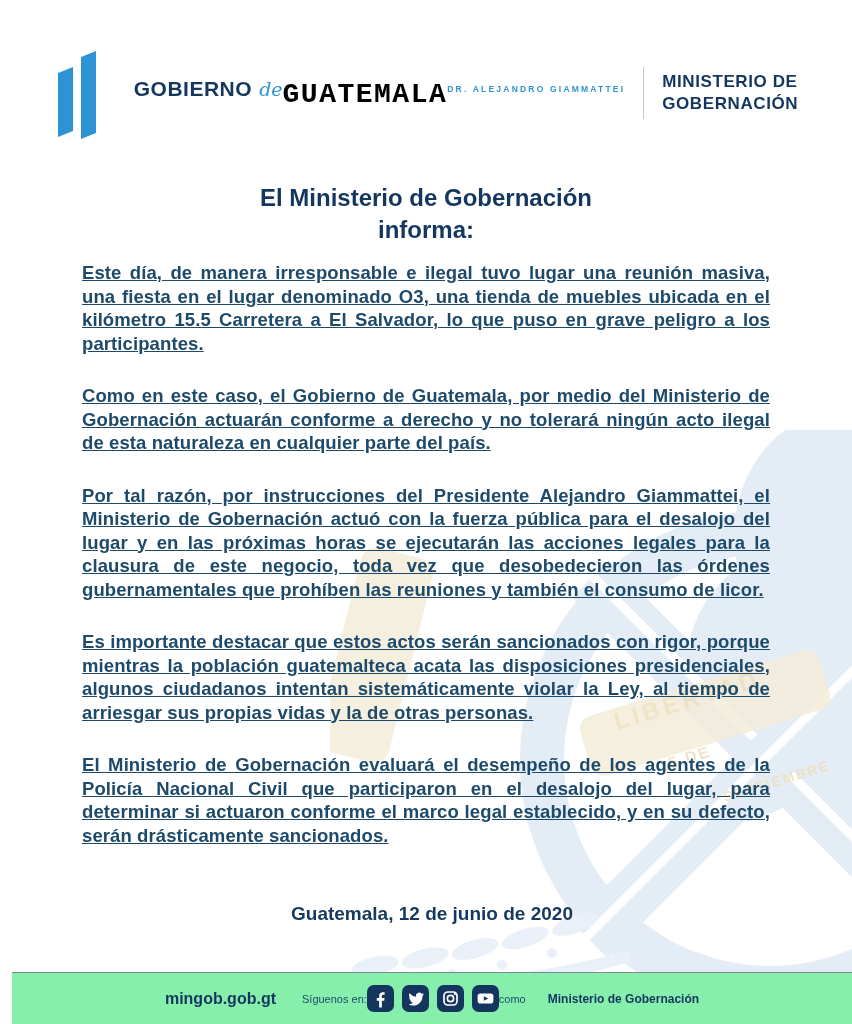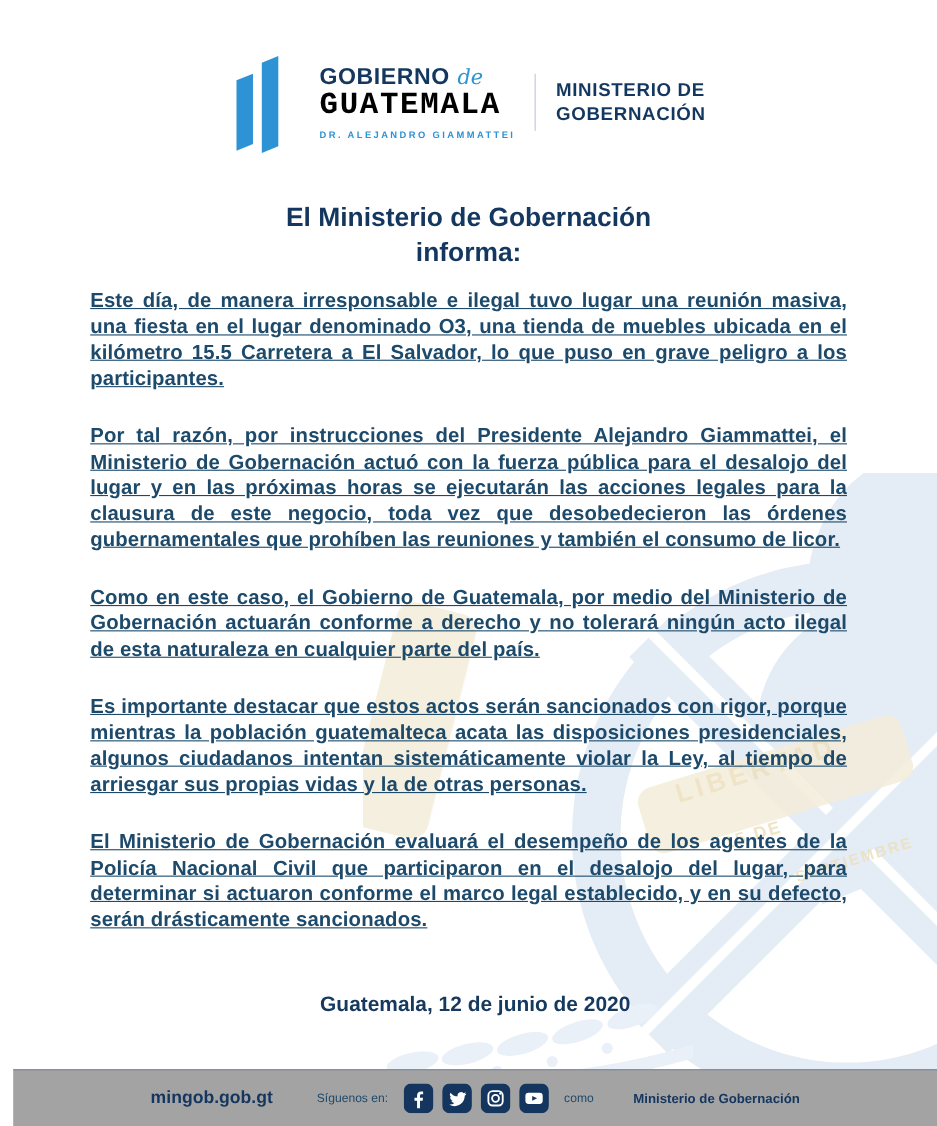--- a/index.html
+++ b/index.html
@@ -10,43 +10,43 @@
     overflow:hidden;
     font-family:"Liberation Sans","DejaVu Sans",sans-serif;
     color:#1d4a6b;
   }
   
   .watermark{position:absolute;top:430px;left:330px;width:640px;height:580px;z-index:0;pointer-events:none;}
   
   .header{position:relative;z-index:1;padding-top:46px;display:flex;justify-content:center;}
   .logo{display:flex;align-items:center;}
   .logo-bars{width:54px;height:94px;margin-right:14px;flex:0 0 auto;}
-  .logo-textstack{display:flex;flex-direction:column;line-height:1;margin-left:12px;}
+  .logo-textstack{display:flex;line-height:1;margin-left:12px;}
   .logo-line1{display:flex;align-items:baseline;}
   .logo-gobierno{font-size:21px;font-weight:bold;letter-spacing:.5px;color:#14375f;}
   .logo-de{font-family:"DejaVu Serif",serif;font-style:italic;font-size:19px;color:#2e93d4;margin-left:7px;}
   .logo-guatemala{font-size:28px;font-weight:bold;letter-spacing:1.5px;color:#000000;margin-top:3px;font-family:Liberation Mono, monospace;}
   .logo-president{font-size:8.5px;font-weight:bold;letter-spacing:2.2px;color:#2e93d4;margin-top:7px;}
   .logo-sep{width:1px;height:52px;background:#bfc8d3;margin:0 18px;}
   .logo-ministry{font-size:17px;font-weight:bold;letter-spacing:.6px;color:#14375f;line-height:22px;}
   
   .title{position:relative;z-index:1;margin-top:42px;text-align:center;font-size:24px;line-height:32px;font-weight:bold;color:#14375f;}
   
   .content{position:relative;z-index:1;width:688px;margin:15px auto 0;}
   .content p{
     margin:0 0 29px 0;
     font-size:18.5px;line-height:23.5px;font-weight:600;
     text-align:justify;letter-spacing:.1px;color:#1d4a6b;text-decoration:underline;
   }
   .dateline{position:relative;z-index:1;margin-top:56px;text-align:center;font-size:19px;font-weight:bold;color:#16395f;padding-left:12px;}
   
   .footer{
     position:absolute;left:0;right:0;bottom:0;height:51px;z-index:2;
-    background:#a3a3a3;border-top:1.5px solid #7d8894;
-    display:flex;align-items:center;justify-content:center;gap:14px;margin-left:12px;
+    background:#86efac;border-top:1.5px solid #7d8894;
+    display:flex;align-items:center;justify-content:center;margin-left:12px;
   }
   .footer-site{font-size:16px;font-weight:bold;color:#14355e;margin-right:26px;}
   .footer-follow{font-size:11px;color:#1d4a6b;}
   .social{display:flex;gap:8px;}
   .social svg{width:27px;height:27px;display:block;}
   .footer-como{font-size:11px;color:#1d4a6b;}
   .footer-account{font-size:12px;font-weight:bold;color:#14355e;margin-left:-8px;padding-left:30px;}
 </style>
 </head>
 <body>
@@ -112,22 +112,22 @@
     </div>
   </div>
 
   <div class="title">
     <div>El Ministerio de Gobernación</div>
     <div>informa:</div>
   </div>
 
   <div class="content">
     <p>Este día, de manera irresponsable e ilegal tuvo lugar una reunión masiva, una fiesta en el lugar denominado O3, una tienda de muebles ubicada en el kilómetro 15.5 Carretera a El Salvador, lo que puso en grave peligro a los participantes.</p>
+    <p>Como en este caso, el Gobierno de Guatemala, por medio del Ministerio de Gobernación actuarán conforme a derecho y no tolerará ningún acto ilegal de esta naturaleza en cualquier parte del país.</p>
     <p>Por tal razón, por instrucciones del Presidente Alejandro Giammattei, el Ministerio de Gobernación actuó con la fuerza pública para el desalojo del lugar y en las próximas horas se ejecutarán las acciones legales para la clausura de este negocio, toda vez que desobedecieron las órdenes gubernamentales que prohíben las reuniones y también el consumo de licor.</p>
-    <p>Como en este caso, el Gobierno de Guatemala, por medio del Ministerio de Gobernación actuarán conforme a derecho y no tolerará ningún acto ilegal de esta naturaleza en cualquier parte del país.</p>
     <p>Es importante destacar que estos actos serán sancionados con rigor, porque mientras la población guatemalteca acata las disposiciones presidenciales, algunos ciudadanos intentan sistemáticamente violar la Ley, al tiempo de arriesgar sus propias vidas y la de otras personas.</p>
     <p>El Ministerio de Gobernación evaluará el desempeño de los agentes de la Policía Nacional Civil que participaron en el desalojo del lugar, para determinar si actuaron conforme el marco legal establecido, y en su defecto, serán drásticamente sancionados.</p>
   </div>
 
   <div class="dateline">Guatemala, 12 de junio de 2020</div>
 
   <div class="footer">
     <span class="footer-site">mingob.gob.gt</span>
     <span class="footer-follow">Síguenos en:</span>
     <div class="social">

